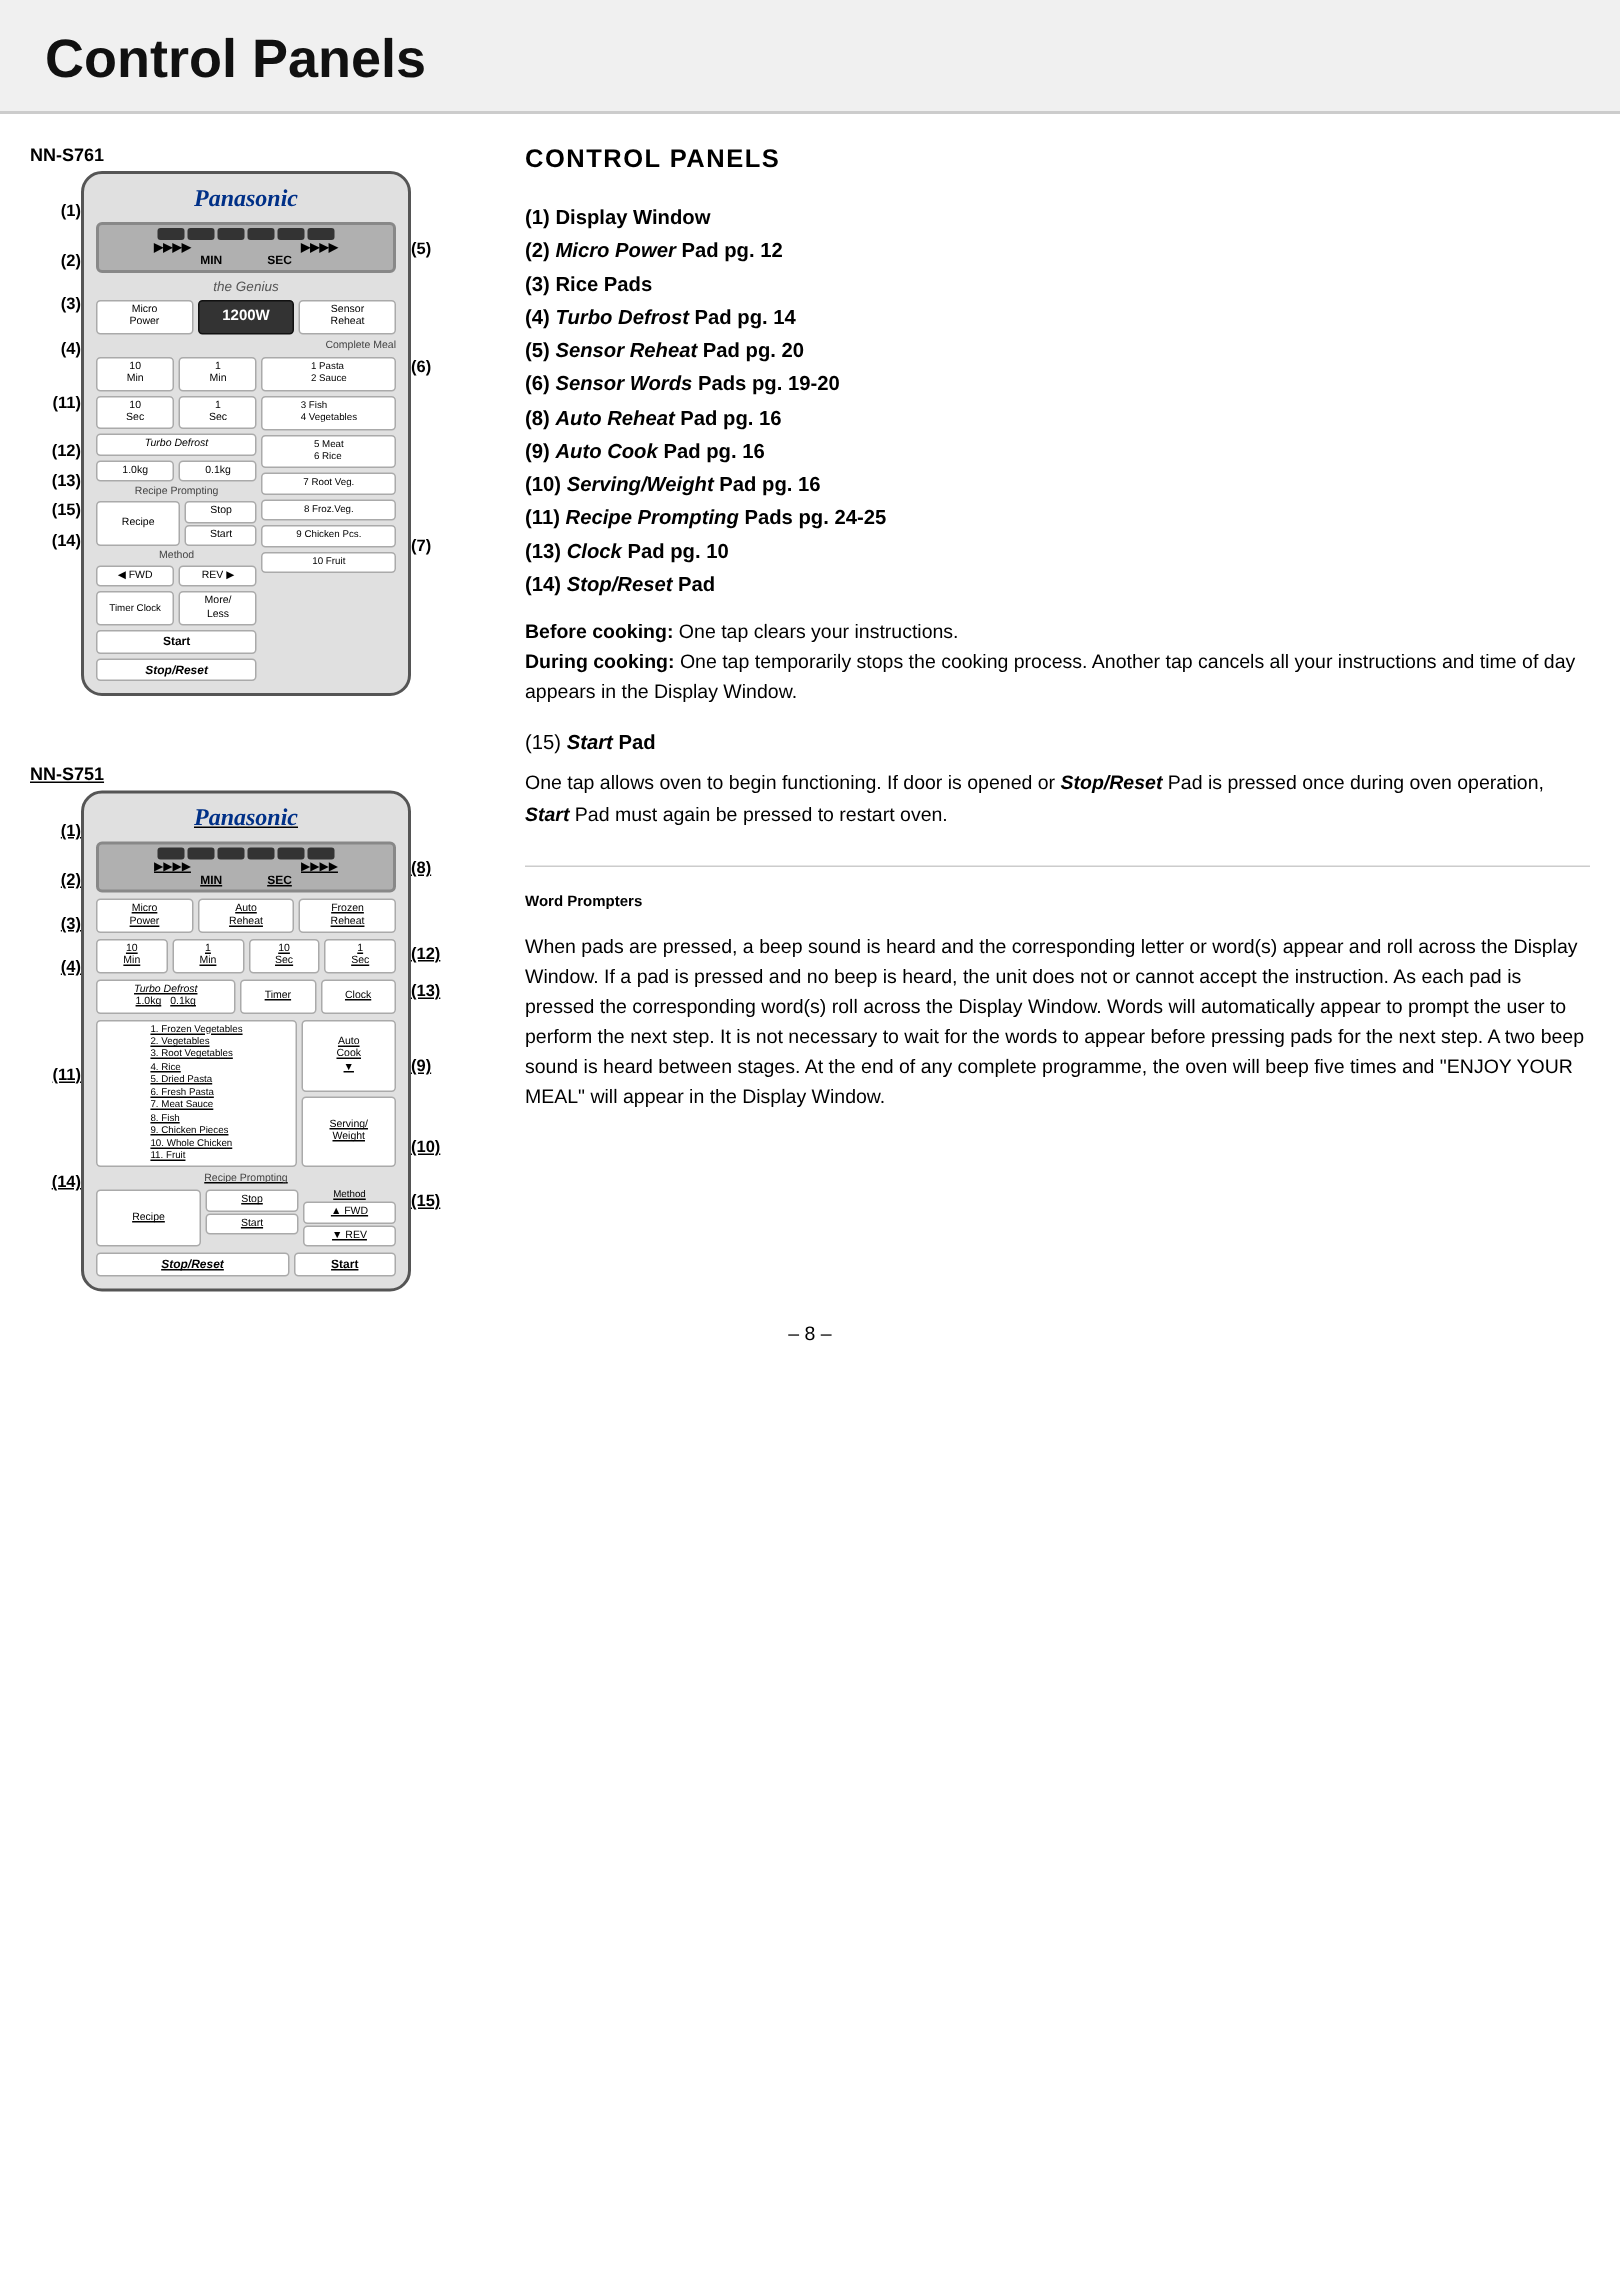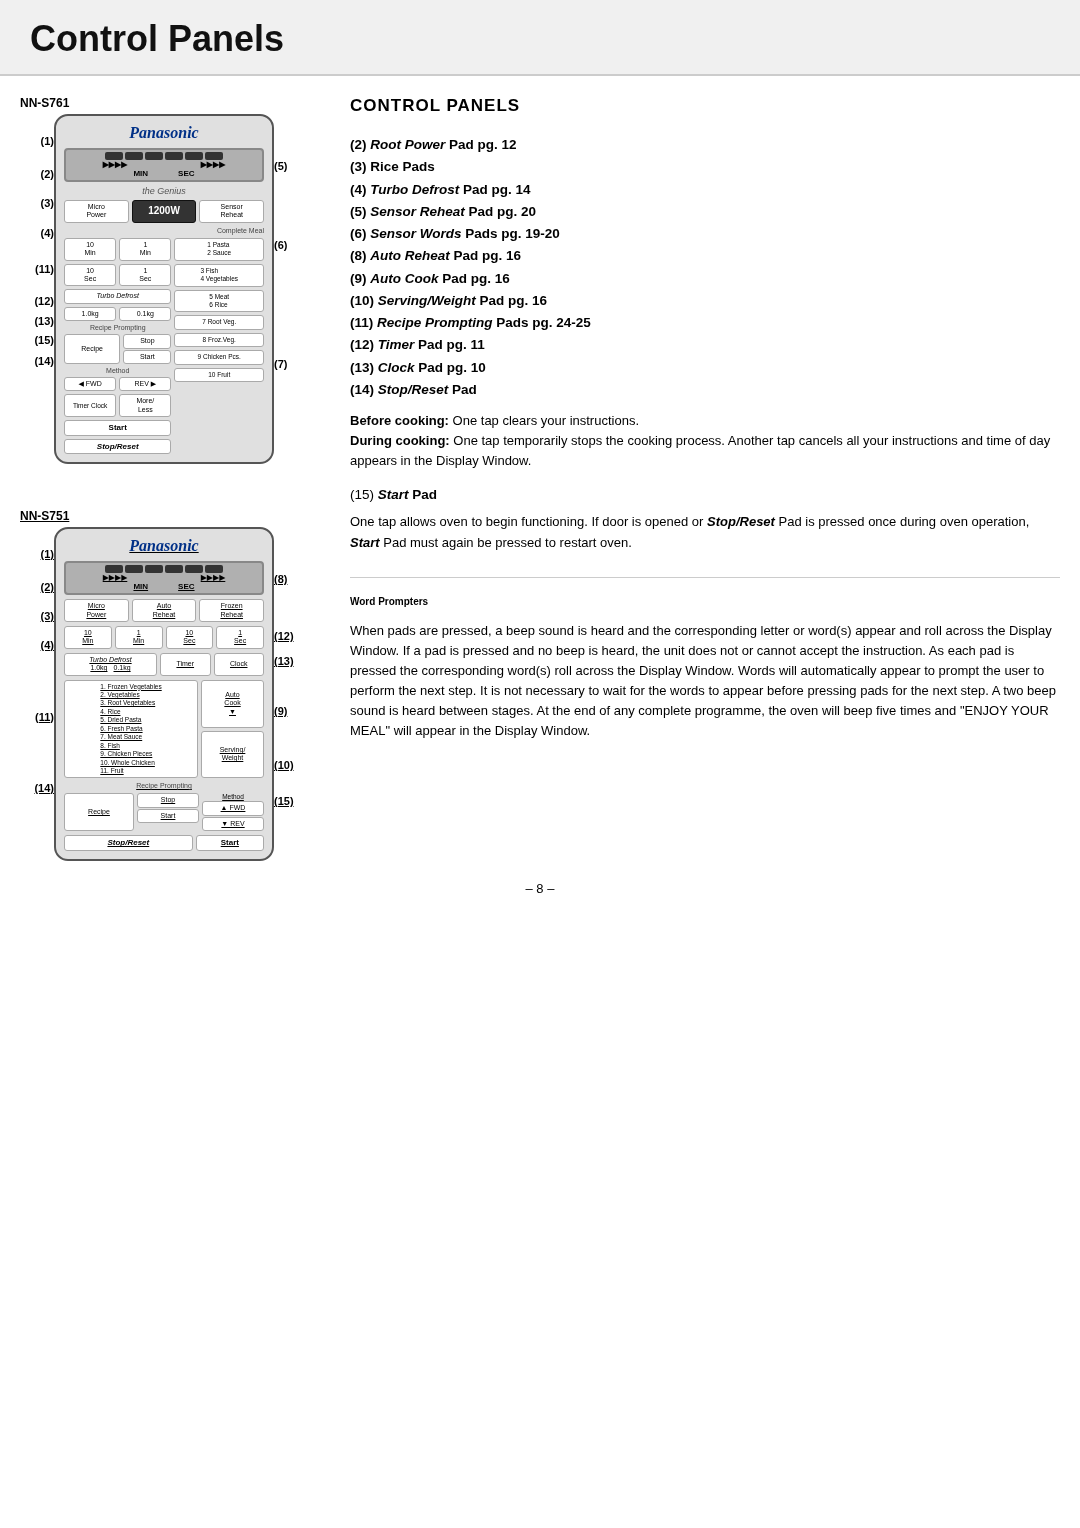--- a/index.html
+++ b/index.html
@@ -419,30 +419,30 @@
         </div>
       </div>
 
     </div>
 
     <div class="right-col">
 
       <div class="section-title">CONTROL PANELS</div>
 
       <ul class="items-list">
-        <li><span class="num bold">(2)</span> <b><i>Root Power</i> Pad pg. 12</b></li>
+        <li><span class="num bold">(1)</span> <b>Display Window</b></li>
+        <li><span class="num bold">(2)</span> <b><i>Micro Power</i> Pad pg. 12</b></li>
         <li><span class="num bold">(3)</span> <b>Rice Pads</b></li>
         <li><span class="num bold">(4)</span> <b><i>Turbo Defrost</i> Pad pg. 14</b></li>
         <li><span class="num bold">(5)</span> <b><i>Sensor Reheat</i> Pad pg. 20</b></li>
         <li><span class="num bold">(6)</span> <b><i>Sensor Words</i> Pads pg. 19-20</b></li>
         <li><span class="num bold">(8)</span> <b><i>Auto Reheat</i> Pad pg. 16</b></li>
         <li><span class="num bold">(9)</span> <b><i>Auto Cook</i> Pad pg. 16</b></li>
         <li><span class="num bold">(10)</span> <b><i>Serving/Weight</i> Pad pg. 16</b></li>
         <li><span class="num bold">(11)</span> <b><i>Recipe Prompting</i> Pads pg. 24-25</b></li>
-        <li><span class="num bold">(12)</span> <b><i>Timer</i> Pad pg. 11</b></li>
         <li><span class="num bold">(13)</span> <b><i>Clock</i> Pad pg. 10</b></li>
         <li><span class="num bold">(14)</span> <b><i>Stop/Reset</i> Pad</b></li>
       </ul>
 
       <div class="body-text">
         <b>Before cooking:</b> One tap clears your instructions.<br>
         <b>During cooking:</b> One tap temporarily stops the cooking process. Another tap cancels all your instructions and time of day appears in the Display Window.
       </div>
 
       <div class="items-list">

